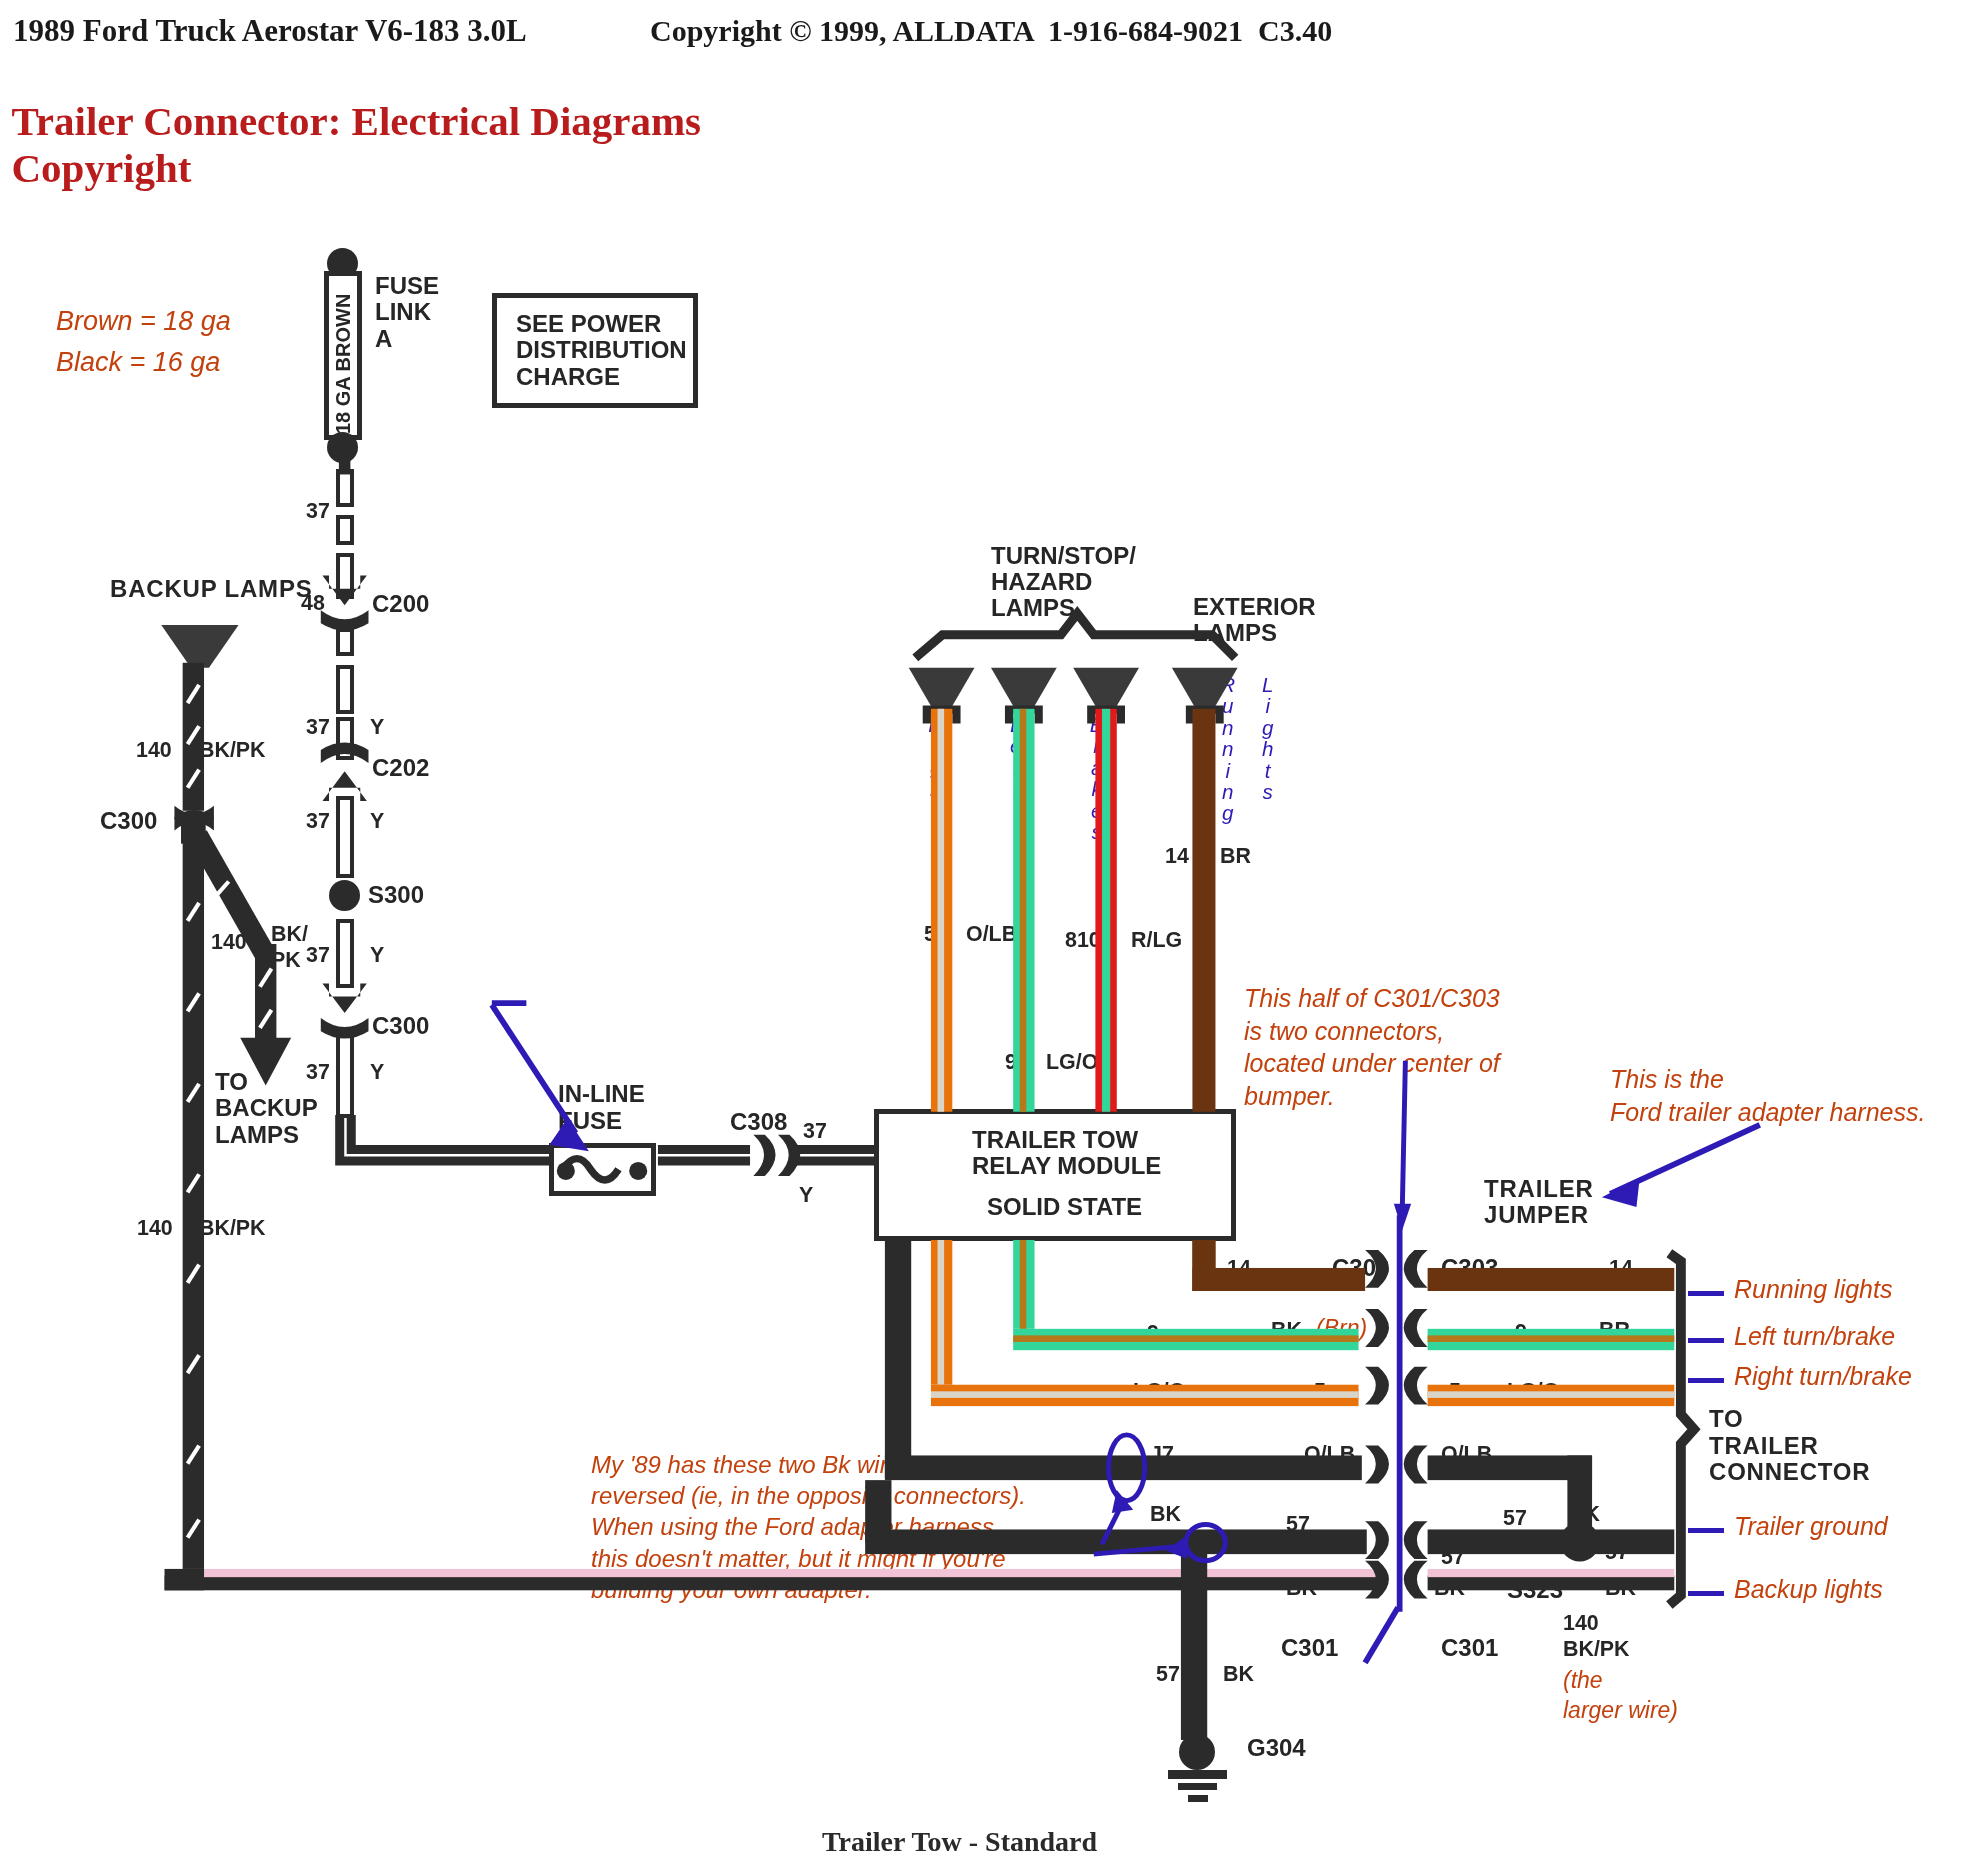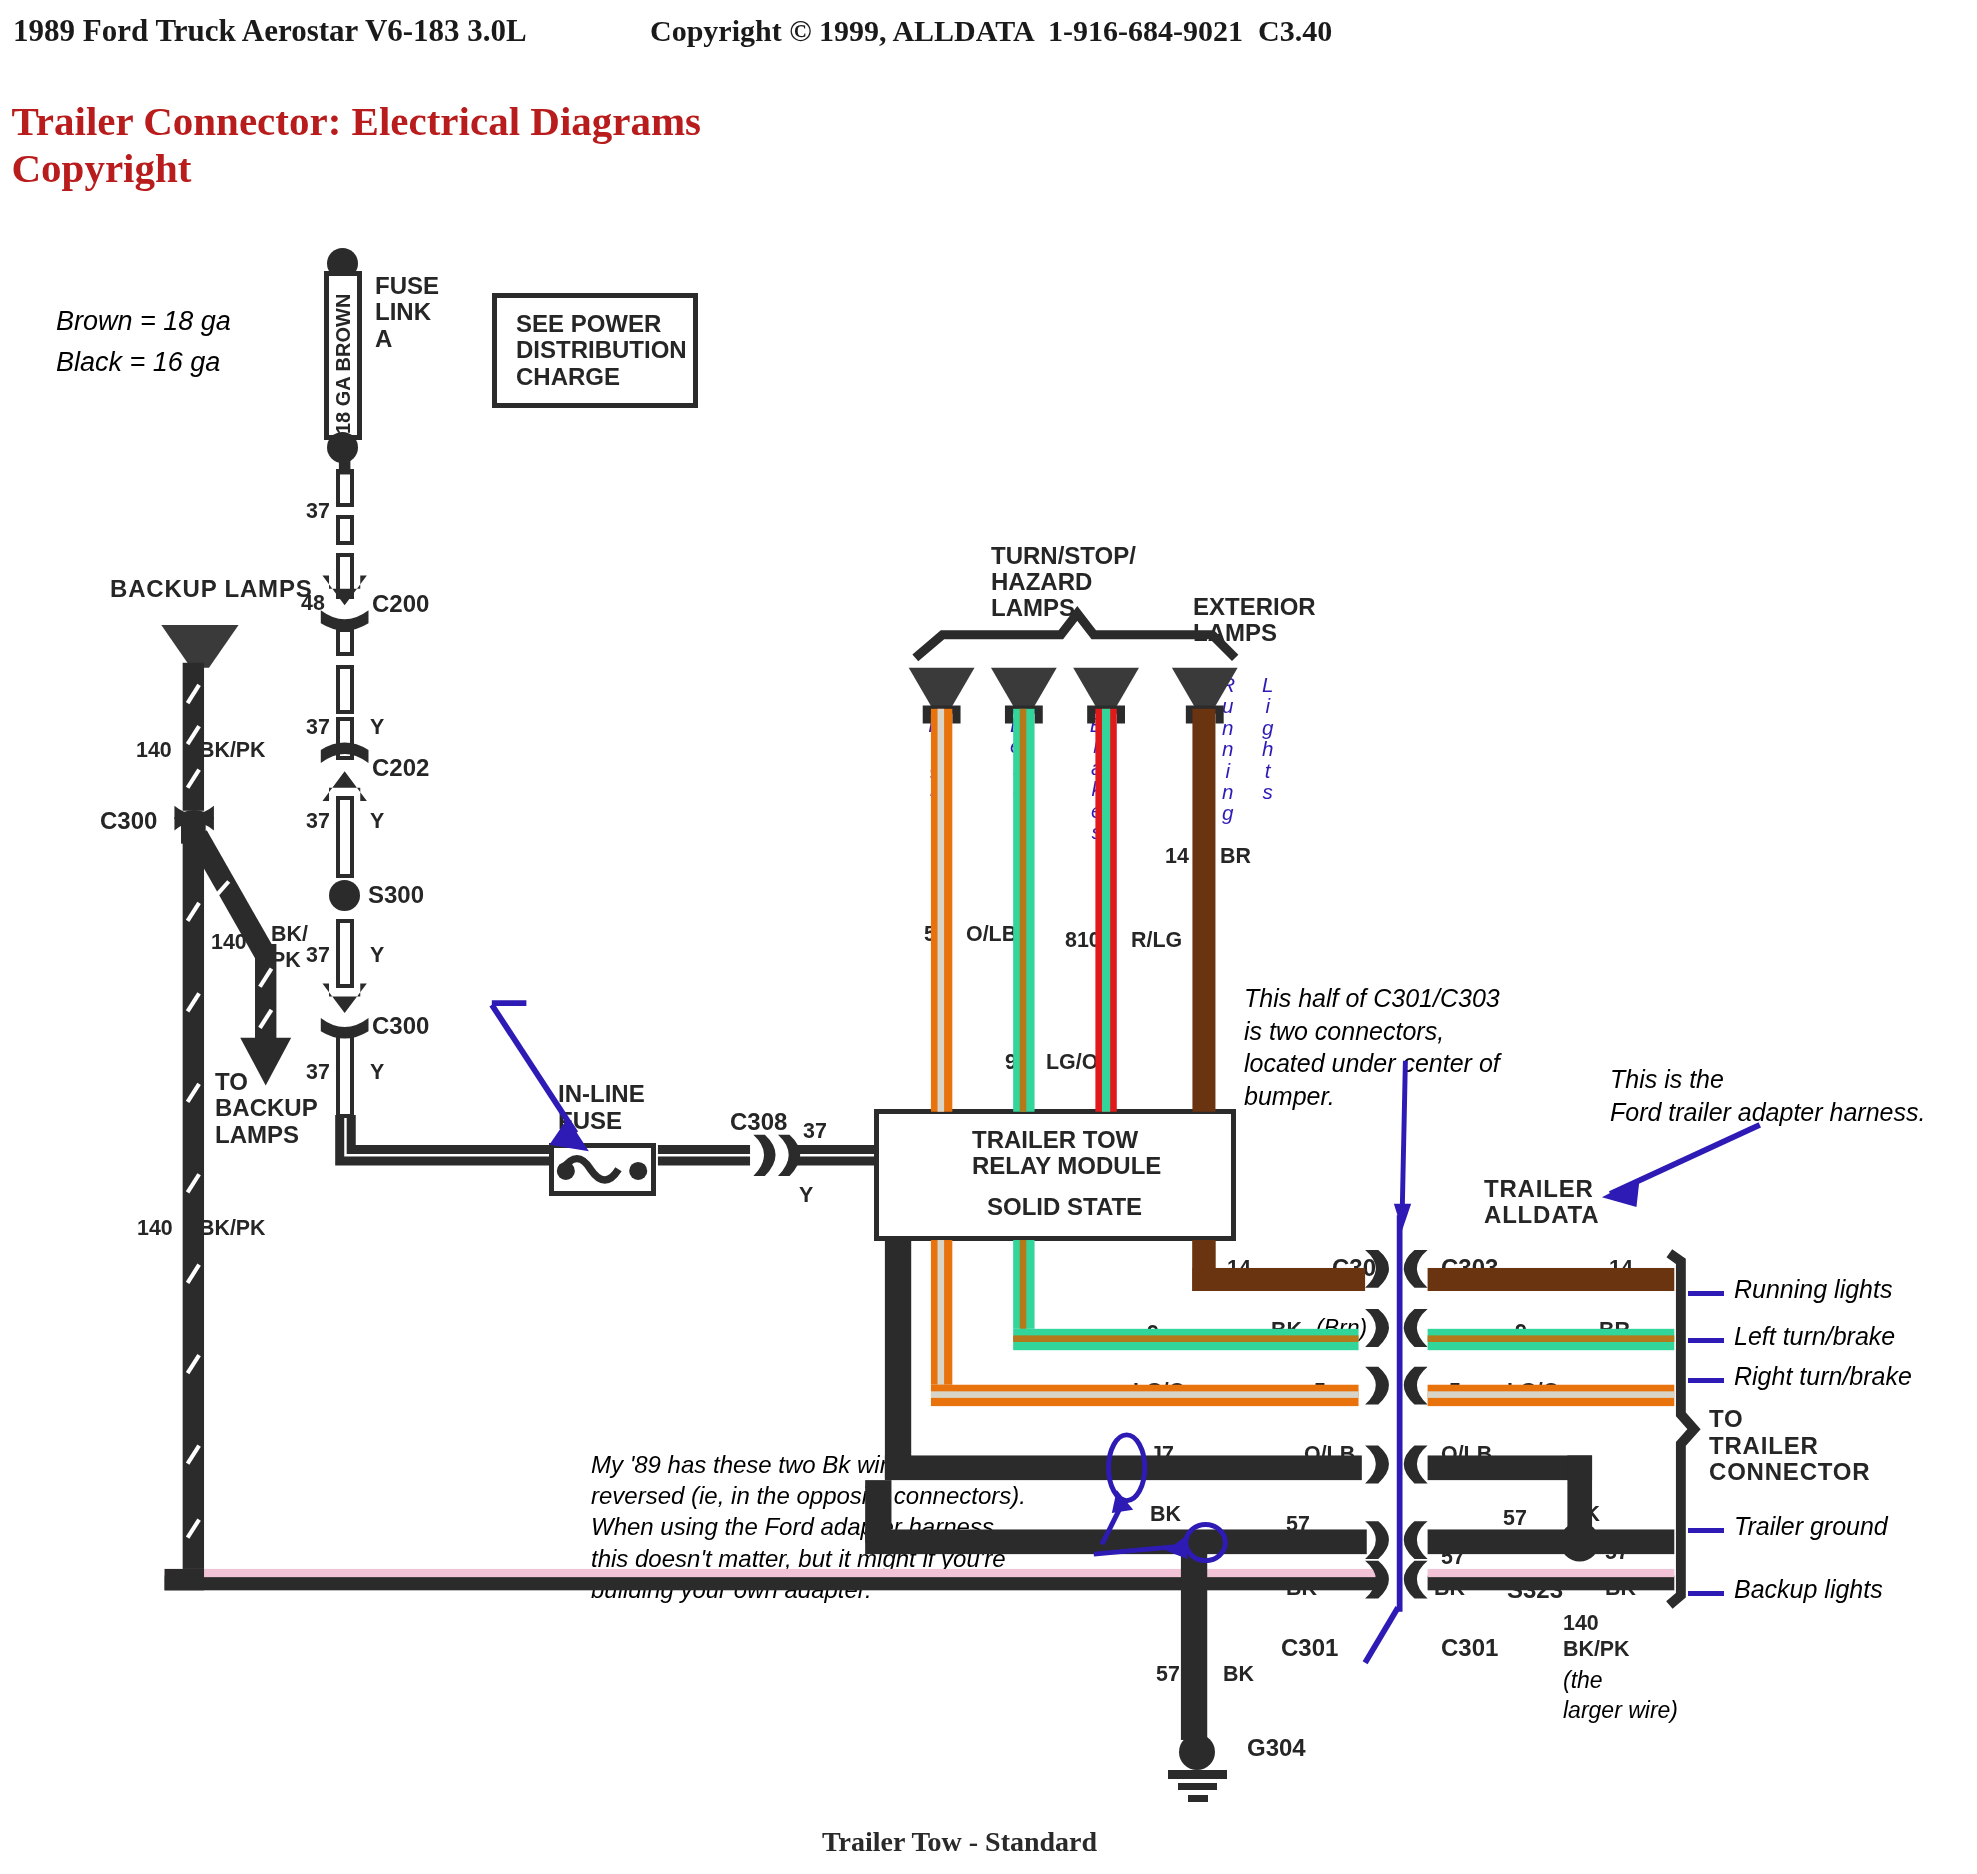--- a/index.html
+++ b/index.html
@@ -46,21 +46,21 @@
     line-height:1.12;
     white-space:pre;
     transform-origin:left top;
   }
   .lbl.lg{font-size:24px;}
   .note{              
     position:absolute;
     font-family:"Liberation Sans", sans-serif;
     font-style:italic;
     font-size:25px;
-    color:#000000;
+    color:#c2410c;
     line-height:1.30;
     white-space:pre;
   }
   .note.big{font-size:27px;}
   .vnote{             
     position:absolute;
     font-family:"Liberation Sans", sans-serif;
     font-style:italic;
     font-size:20.6px;
     color:#2e1bb5;
@@ -201,21 +201,21 @@
 
   <div class="note" style="left: 1244px; top: 982px; width: 345px; white-space: pre;">This half of C301/C303
 is two connectors,
 located under center of
 bumper.</div>
 
   <div class="note" style="left: 1610px; top: 1063px; width: 428px; white-space: pre;">This is the
 Ford trailer adapter harness.</div>
 
   <div class="lbl lg" style="left:1484px;top:1176px;letter-spacing:0.8px;">TRAILER</div>
-  <div class="lbl lg" style="left:1484px;top:1202px;letter-spacing:0.8px;">ALLDATA</div>
+  <div class="lbl lg" style="left:1484px;top:1202px;letter-spacing:0.8px;">JUMPER</div>
 
   <div class="lbl" style="left:1227px;top:1257px;">14</div>
   <div class="lbl lg" style="left:1332px;top:1255px;">C303</div>
   <div class="lbl" style="left:1147px;top:1322px;">9</div>
   <div class="lbl" style="left:1314px;top:1380px;">5</div>
   <div class="lbl" style="left:1133px;top:1380px;">LG/O</div>
   <div class="lbl" style="left:1150px;top:1443px;">J7</div>
   <div class="lbl" style="left:1304px;top:1443px;">O/LB</div>
   <div class="lbl" style="left:1150px;top:1503px;">BK</div>
   <div class="lbl" style="left:1286px;top:1513px;">57</div>

